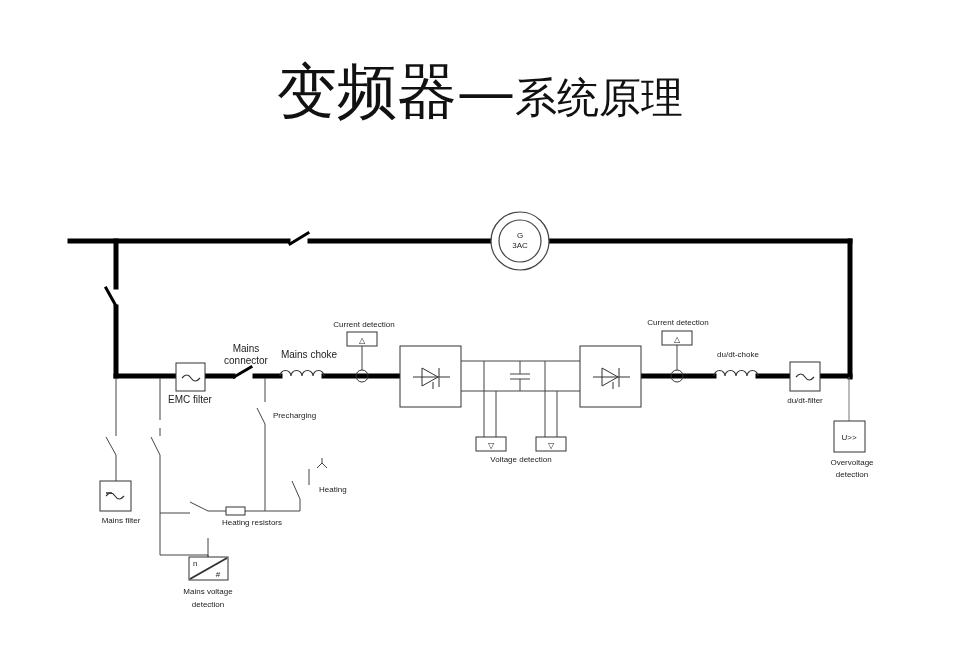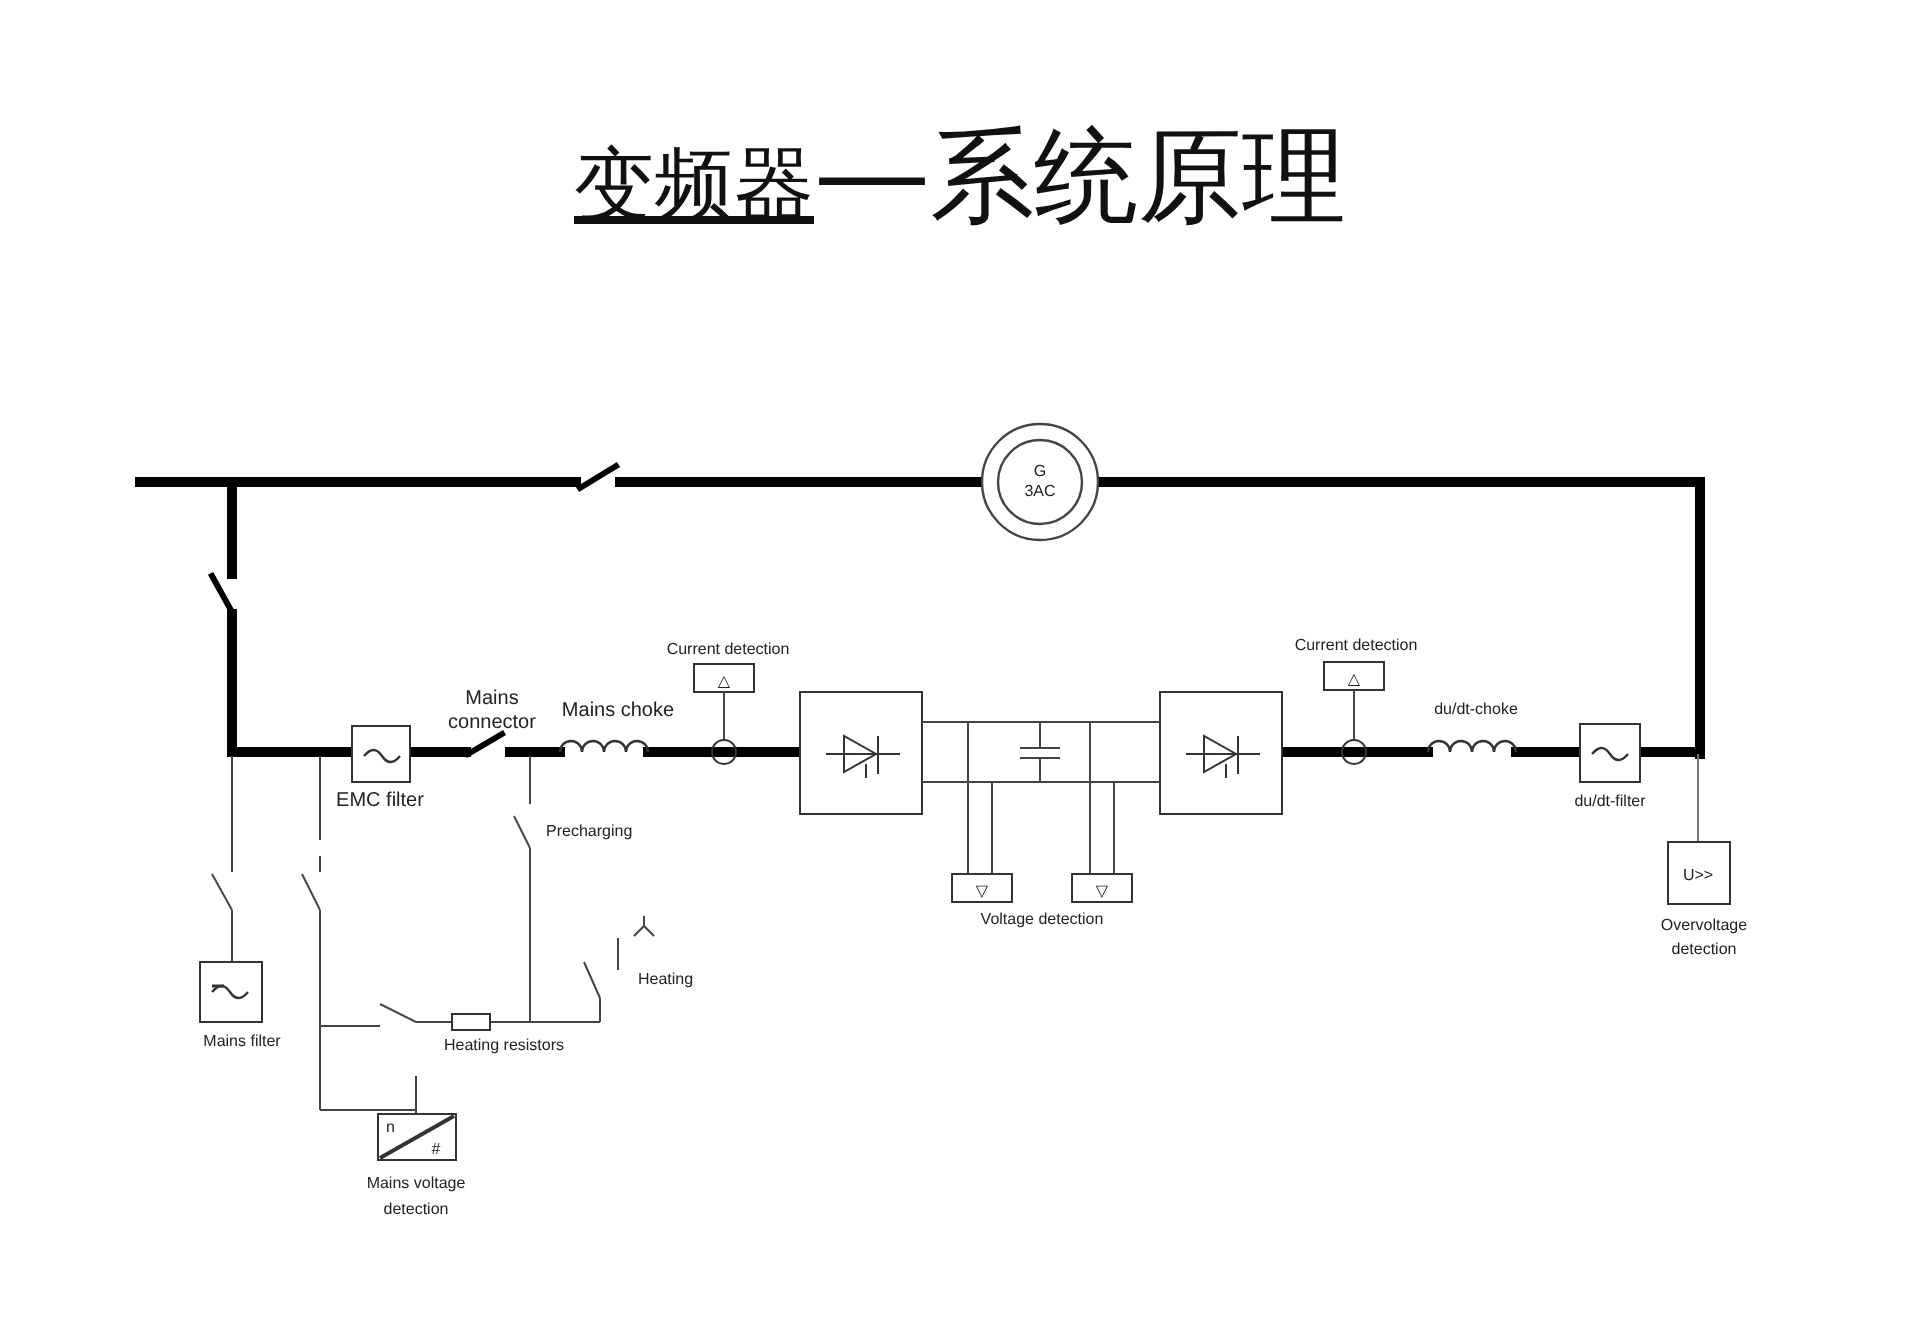--- a/index.html
+++ b/index.html
@@ -2,23 +2,23 @@
 <html><head>
 <meta charset="utf-8">
 <style>
   html, body { margin: 0; padding: 0; background: #ffffff; }
   body { width: 960px; height: 668px; position: relative; overflow: hidden; }
   #title {
     position: absolute; left: 0; top: 52px; width: 960px; text-align: center;
     font-family: "DejaVu Serif", "Liberation Serif", serif; color: #111;
     white-space: nowrap;
   }
-  #title .main { font-size: 40px; text-decoration: underline; }
+  #title .main { font-size: 60px; }
   #title .dash { font-size: 58px; }
-  #title .sub { font-size: 52px; }
+  #title .sub { font-size: 42px; }
   svg#diagram { position: absolute; left: 0; top: 0; }
   svg text { font-family: "Liberation Sans", "DejaVu Sans", sans-serif; fill: #222; }
   .lbl { font-size: 10px; }
   .tiny { font-size: 8px; }
 </style>
 </head>
 <body>
 
 <div id="title">
   <span class="main">变频器</span><span class="dash">—</span><span class="sub">系统原理</span>

